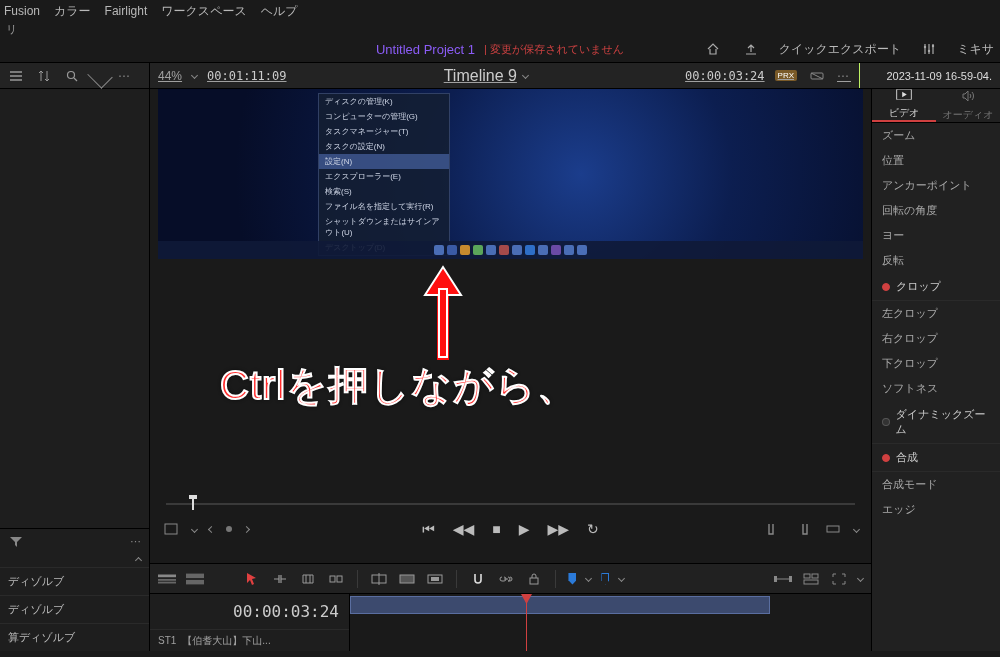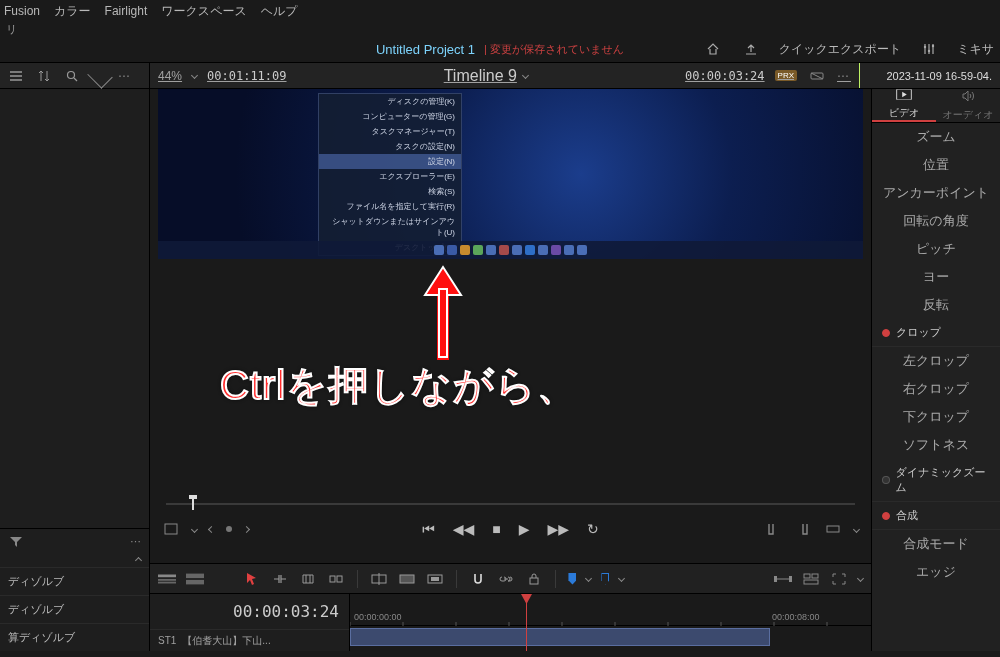--- a/index.html
+++ b/index.html
@@ -1,20 +1,20 @@
 <!DOCTYPE html>
 <html><head>
 <meta charset="utf-8">
 <style>
 * { margin: 0; padding: 0; box-sizing: border-box; font-family: "Segoe UI", Arial, sans-serif; }
 body { background: #1a1a1a; color: #a0a0a0; width: 1000px; height: 657px; overflow: hidden; font-size: 11px; position: relative; }
 .top-menu { display: flex; align-items: center; height: 22px; padding: 0 4px; gap: 14px; font-size: 12px; color: #b8b8b8; }
 .top-menu span { cursor: pointer; }
 .title-row { display: flex; align-items: center; justify-content: center; height: 26px; position: relative; border-bottom: 1px solid #000; }
-.title-center { color: #7dd3fc; font-size: 13px; }
+.title-center { color: #8b5cf6; font-size: 13px; }
 .title-warn { color: #c94040; font-size: 11px; margin-left: 6px; }
 .title-right { position: absolute; right: 6px; display: flex; align-items: flex-start; gap: 18px; color: #bbb; font-size: 12px; }
 .icon-sq { display: inline-flex; align-items: center; justify-content: center; width: 20px; height: 16px; }
 .toolbar-row { display: flex; align-items: center; height: 26px; background: #232323; border-bottom: 1px solid #000; font-size: 12px; }
 .tb-left { width: 150px; display: flex; align-items: center; gap: 8px; padding: 0 6px; border-right: 1px solid #000; height: 100%; }
 .tb-mid { flex: 1; display: flex; align-items: center; padding: 0 8px; gap: 10px; border-right: 1px solid #bef264; height: 100%; text-decoration: underline; }
 .tb-right { width: 140px; display: flex; align-items: center; justify-content: flex-end; padding: 0 8px; color: #ddd; font-size: 11px; }
 .chev { border: solid #888; border-width: 0 1px 1px 0; display: inline-block; padding: 2px; }
 .chev-down { transform: rotate(45deg); }
 .chev-up { transform: rotate(-135deg); }
@@ -24,21 +24,21 @@
 .left-panel { width: 150px; background: #1e1e1e; border-right: 1px solid #000; display: flex; flex-direction: column; }
 .left-blank { flex: 1; }
 .left-toolbar { display: flex; align-items: center; justify-content: space-between; height: 26px; padding: 0 6px; border-top: 1px solid #000; }
 .dots { letter-spacing: 2px; color: #888; }
 .left-list { }
 .left-list-header { display: flex; justify-content: flex-end; padding: 4px 8px; }
 .left-list-item { padding: 6px 8px; font-size: 11px; color: #bbb; border-top: 1px solid #2a2a2a; white-space: nowrap; overflow: hidden; }
 .viewer-panel { flex: 1; display: flex; flex-direction: column; background: #1a1a1a; border-right: 1px solid #000; }
 .timeline-tab { position: absolute; top: -19px; left: 50%; transform: translateX(-50%); color: #ccc; font-size: 16px; display: flex; align-items: center; gap: 6px; }
 .viewer-screen { height: 170px; margin: 0 8px 4px 8px; background: radial-gradient(circle at 60% 50%, #1b3d8c 0%, #0c1e50 35%, #060d28 80%); position: relative; overflow: hidden; }
-.ctx-menu { position: absolute; left: 160px; top: 4px; width: 144px; background: rgba(20,30,50,0.85); border: 1px solid rgba(80,100,150,0.5); font-size: 8px; color: #cfd6e6; text-align: right; }
+.ctx-menu { position: absolute; left: 160px; top: 4px; width: 132px; background: rgba(20,30,50,0.85); border: 1px solid rgba(80,100,150,0.5); font-size: 8px; color: #cfd6e6; }
 .ctx-menu div { padding: 2px 6px; }
 .ctx-menu .hl { background: rgba(80,110,180,0.6); }
 .taskbar { position: absolute; bottom: 0; left: 0; right: 0; height: 18px; background: rgba(15,25,55,0.9); display: flex; align-items: center; justify-content: center; gap: 3px; }
 .tb-icon { width: 10px; height: 10px; border-radius: 2px; background: #4a6db5; }
 .annotation { position: absolute; top: 358px; left: 220px; font-size: 40px; font-weight: normal; color: #ff2a2a; -webkit-text-stroke: 2px #fff; text-shadow: 0 0 4px #000; line-height: 1.35; letter-spacing: 1px; }
 .arrow-svg { position: absolute; top: 265px; left: 413px; }
 .viewer-area { flex: 1; background: #1a1a1a; position: relative; }
 .viewer-bottom { height: 70px; display: flex; flex-direction: column; }
 .scrub-bar { height: 22px; display: flex; align-items: center; padding: 0 16px; }
 .scrub-track { flex: 1; height: 2px; background: #3a3a3a; position: relative; }
@@ -63,21 +63,21 @@
 .tl-playhead::before { content: ""; position: absolute; top: 0; left: -5px; width: 11px; height: 10px; background: #d04040; clip-path: polygon(0 0, 100% 0, 50% 100%); }
 .tl-clip-row { height: 22px; position: relative; }
 .clip-block { position: absolute; left: 0; width: 420px; top: 2px; height: 18px; background: #3c4a6e; border: 1px solid #5a6ea0; }
 .inspector { width: 128px; background: #212121; display: flex; flex-direction: column; font-size: 11px; }
 .insp-tabs { display: flex; height: 34px; border-bottom: 1px solid #000; }
 .insp-tab { flex: 1; display: flex; flex-direction: column; align-items: center; justify-content: center; gap: 6px; font-size: 10px; color: #777; cursor: pointer; }
 .insp-tab.active { color: #ddd; border-bottom: 2px solid #d04040; }
 .insp-section { padding: 6px 10px; display: flex; align-items: center; gap: 6px; color: #ccc; border-bottom: 1px solid #2a2a2a; }
 .kf-dot { width: 8px; height: 8px; border-radius: 50%; background: #333; border: 1px solid #555; }
 .kf-dot.red { background: #d04040; border-color: #d04040; }
-.insp-prop { padding: 5px 10px; text-align: center; color: #aaa; font-size: 13px; font-family: Liberation Serif, serif; }
+.insp-prop { padding: 5px 10px; text-align: left; color: #aaa; font-size: 11px; font-family: Liberation Serif, serif; }
 .tc-box { color: #ccc; font-family: monospace; font-size: 12px; }
 .prx-badge { background: #7a5a28; color: #fff; font-size: 8px; padding: 1px 3px; border-radius: 2px; }
 .marker-blue { width: 8px; height: 12px; background: #2b7ad8; clip-path: polygon(0 0,100% 0,100% 65%,50% 100%,0 65%); display: inline-block; }
 .marker-outline { width: 8px; height: 12px; border: 1px solid #2b7ad8; clip-path: polygon(0 0,100% 0,100% 65%,50% 100%,0 65%); display: inline-block; }
 svg { display: block; }
 </style>
 </head>
 <body>
 
 <div class="top-menu">
@@ -360,39 +360,20 @@
 
     <div class="timeline-row">
       <div class="tl-left">
         <div class="tl-tc">00:00:03:24</div>
         <div class="tl-track-label">
           <span>ST1</span>
           <span>【伯耆大山】下山...</span>
         </div>
       </div>
       <div class="tl-ruler-area">
-        <div class="tl-ruler">
-          <span class="tl-tick" style="left:4px">00:00:00:00</span>
-          <span class="tl-tick" style="left:422px">00:00:08:00</span>
-          <svg width="100%" height="32" style="position:absolute;top:0;left:0">
-            <g stroke="#555">
-                <line x1="0" y1="28" x2="0" y2="32"></line>
-                <line x1="53" y1="28" x2="53" y2="32"></line>
-                <line x1="106" y1="28" x2="106" y2="32"></line>
-                <line x1="159" y1="28" x2="159" y2="32"></line>
-                <line x1="212" y1="28" x2="212" y2="32"></line>
-                <line x1="265" y1="28" x2="265" y2="32"></line>
-                <line x1="318" y1="28" x2="318" y2="32"></line>
-                <line x1="371" y1="28" x2="371" y2="32"></line>
-                <line x1="424" y1="28" x2="424" y2="32"></line>
-                <line x1="477" y1="28" x2="477" y2="32"></line>
-                <line x1="530" y1="28" x2="530" y2="32"></line>
-              </g>
-          </svg>
-        </div>
         <div class="tl-clip-row">
           <div class="clip-block"></div>
         </div>
         <div class="tl-playhead"></div>
       </div>
     </div>
   </div>
 
   <div class="inspector">
     <div class="insp-tabs">
@@ -407,21 +388,20 @@
         <svg width="14" height="12" viewBox="0 0 14 12">
             <path d="M2 8h2l3 3V1L4 4H2zM9 4a3 3 0 010 4M11 2a6 6 0 010 8" fill="none" stroke="#777"></path>
           </svg>
         <span>オーディオ</span>
       </div>
     </div>
     <div class="insp-prop">ズーム</div>
     <div class="insp-prop">位置</div>
     <div class="insp-prop">アンカーポイント</div>
     <div class="insp-prop">回転の角度</div>
-    <div class="insp-prop">ピッチ</div>
     <div class="insp-prop">ヨー</div>
     <div class="insp-prop">反転</div>
 
     <div class="insp-section">
       <span class="kf-dot red"></span>
       <span>クロップ</span>
     </div>
     <div class="insp-prop">左クロップ</div>
     <div class="insp-prop">右クロップ</div>
     <div class="insp-prop">下クロップ</div>

